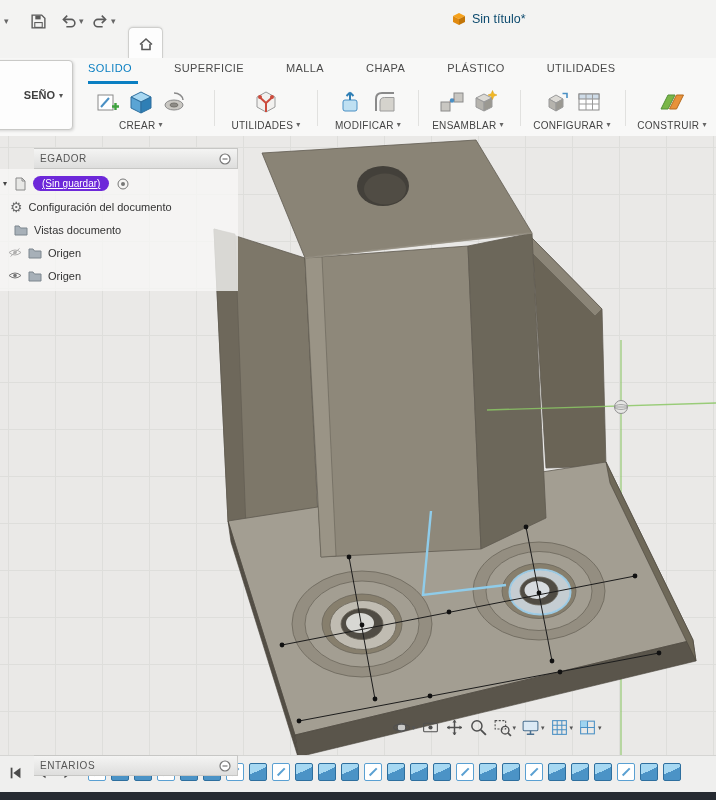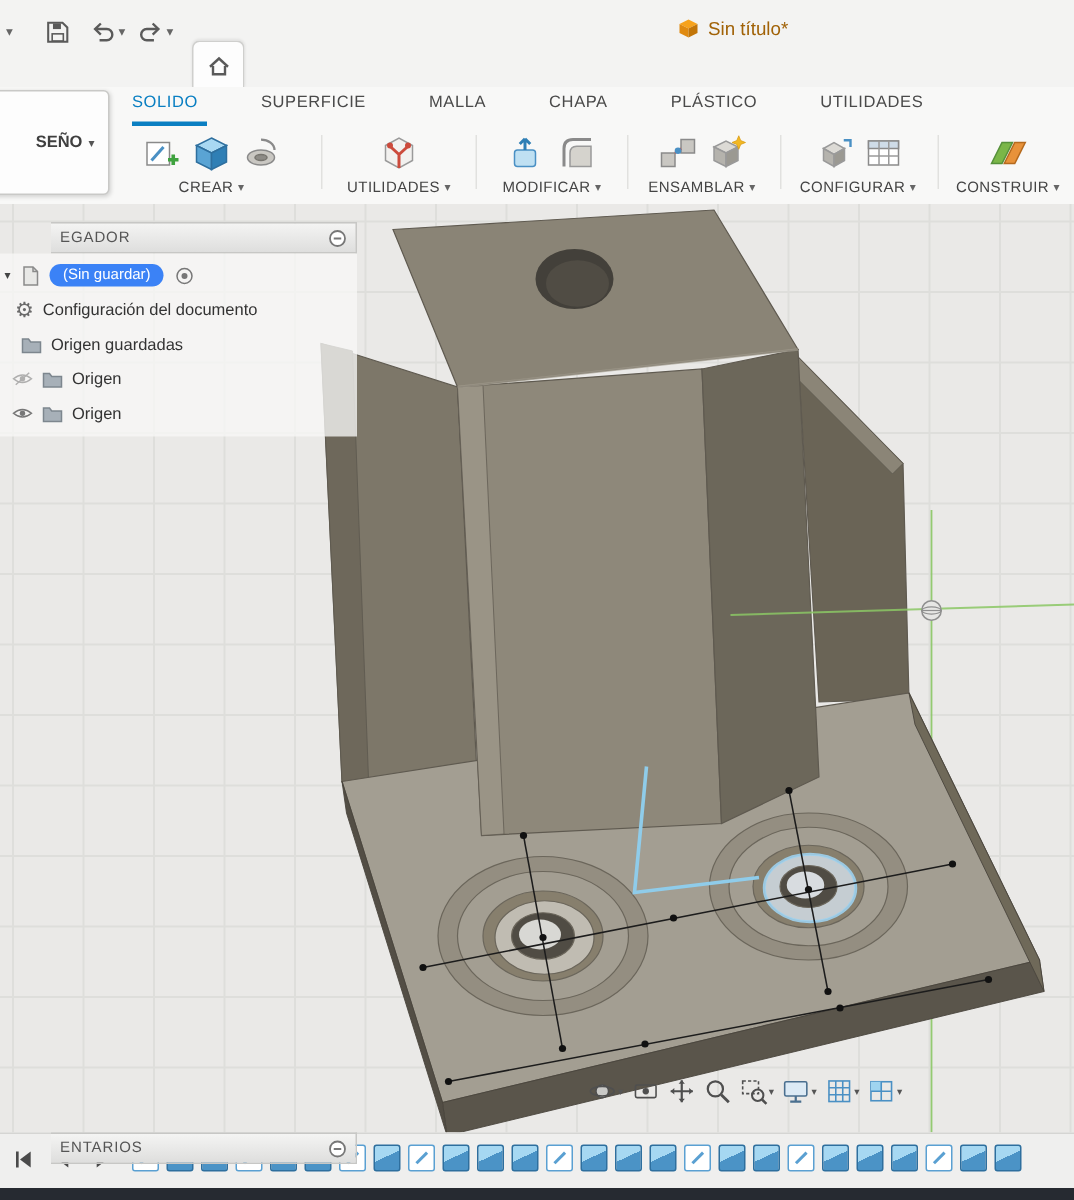--- a/index.html
+++ b/index.html
@@ -4,21 +4,21 @@
 <style>
   html,body{margin:0;padding:0;}
   body{width:716px;height:800px;position:relative;font-family:"Liberation Sans",sans-serif;background:#e9e9e7;overflow:hidden;}
   #app{position:absolute;inset:0;width:716px;height:800px;}
 
   
   .topbar{position:absolute;top:0;left:0;width:716px;height:58px;background:#f3f3f2;border-bottom:1px solid #e2e2e0;}
   .qa-caret{position:absolute;font-size:9px;color:#666;cursor:pointer;}
   .qa-btn{position:absolute;width:18px;height:18px;cursor:pointer;}
   .home-tab{position:absolute;left:128px;top:27px;width:33px;height:31px;background:#fdfdfd;border:1px solid #cfcfcd;border-bottom:none;border-radius:5px 5px 0 0;box-shadow:0 -1px 2px rgba(0,0,0,.08);display:flex;align-items:center;justify-content:center;cursor:pointer;}
-  .doc-title{position:absolute;left:452px;top:12px;display:flex;align-items:center;gap:6px;font-size:12.5px;color:#a16207;}
+  .doc-title{position:absolute;left:452px;top:12px;display:flex;align-items:center;gap:6px;font-size:12.5px;color:#0c4a6e;}
 
   
   .ribbon{position:absolute;top:58px;left:0;width:716px;height:78px;background:#f8f8f7;border-bottom:1px solid #d6d6d4;}
   .tabs{position:absolute;left:88px;top:4px;display:flex;gap:42px;}
   .tab{font-size:11px;letter-spacing:.4px;color:#4a4a4a;cursor:pointer;white-space:nowrap;}
   .tab.active{color:#0a7fc2;}
   .tab-underline{position:absolute;left:88px;top:23px;width:50px;height:3px;background:#0a7fc2;}
   .rgroup{position:absolute;top:28px;height:48px;display:flex;flex-direction:column;align-items:center;justify-content:flex-start;}
   .ricons{display:flex;align-items:center;gap:5px;height:32px;}
   .ricon{width:28px;height:28px;cursor:pointer;display:flex;align-items:center;justify-content:center;}
@@ -36,21 +36,21 @@
     background-size:47px 47px;background-position:8px 11px;}
   .scene{position:absolute;top:0;left:0;}
 
   
   .panelhdr{height:19px;background:linear-gradient(#f4f4f3,#dededd);border:1px solid #c7c7c5;border-left:none;display:flex;align-items:center;padding:0 6px;font-size:10px;letter-spacing:.6px;color:#555;margin-left:34px;}
   .panelhdr .collapse{margin-left:auto;cursor:pointer;display:flex;}
   .browser{position:absolute;left:0;top:148px;width:238px;z-index:4;}
   .brows{background:rgba(247,247,246,.78);padding:3px 0 4px 0;}
   .brow{height:23px;display:flex;align-items:center;font-size:11px;color:#333;gap:6px;cursor:pointer;}
   .brow .cexp{font-size:8px;color:#444;margin-left:3px;}
-  .pill{background:#3b82f6;color:#fff;font-size:10px;padding:2px 9px;border-radius:9px;white-space:nowrap;}
+  .pill{background:#6d28d9;color:#fff;font-size:10px;padding:2px 9px;border-radius:9px;white-space:nowrap;text-decoration:underline;}
   .gear{font-size:14px;color:#6a6a6a;line-height:1;font-family:"DejaVu Sans",sans-serif;}
   .comments{position:absolute;left:0;top:755px;width:238px;z-index:4;}
 
   
   .navbar{position:absolute;left:391px;top:717px;display:flex;align-items:center;gap:3px;z-index:4;}
   .navbtn{display:flex;align-items:center;cursor:pointer;padding:1px;}
   .navbtn .caret{font-size:7px;color:#555;margin-left:1px;}
 
   
   .timeline{position:absolute;left:0;top:755px;width:716px;height:37px;background:#efefee;border-top:1px solid #d5d5d3;}
@@ -367,21 +367,21 @@
           </svg>
       </div>
       <div class="brow" style="padding-left:10px;">
         <span class="gear">⚙</span>
         <span>Configuración del documento</span>
       </div>
       <div class="brow" style="padding-left:14px;">
         <svg width="14" height="12" viewBox="0 0 14 12">
             <path d="M1 2 h4 l1.5 2 H13 v7 H1 Z" fill="#a7b0b8" stroke="#7d868e"></path>
           </svg>
-        <span>Origen guardadas</span>
+        <span>Vistas documento</span>
       </div>
       <div class="brow" style="padding-left:8px;">
         <svg width="14" height="11" viewBox="0 0 14 10" opacity="0.55">
             <path d="M1 5 Q7 0 13 5 Q7 10 1 5 Z" fill="none" stroke="#777"></path>
             <circle cx="7" cy="5" r="1.8" fill="#777"></circle>
             <path d="M2.5 9 L11.5 1" stroke="#777"></path>
           </svg>
         <svg width="14" height="12" viewBox="0 0 14 12">
             <path d="M1 2 h4 l1.5 2 H13 v7 H1 Z" fill="#a7b0b8" stroke="#7d868e"></path>
           </svg>

